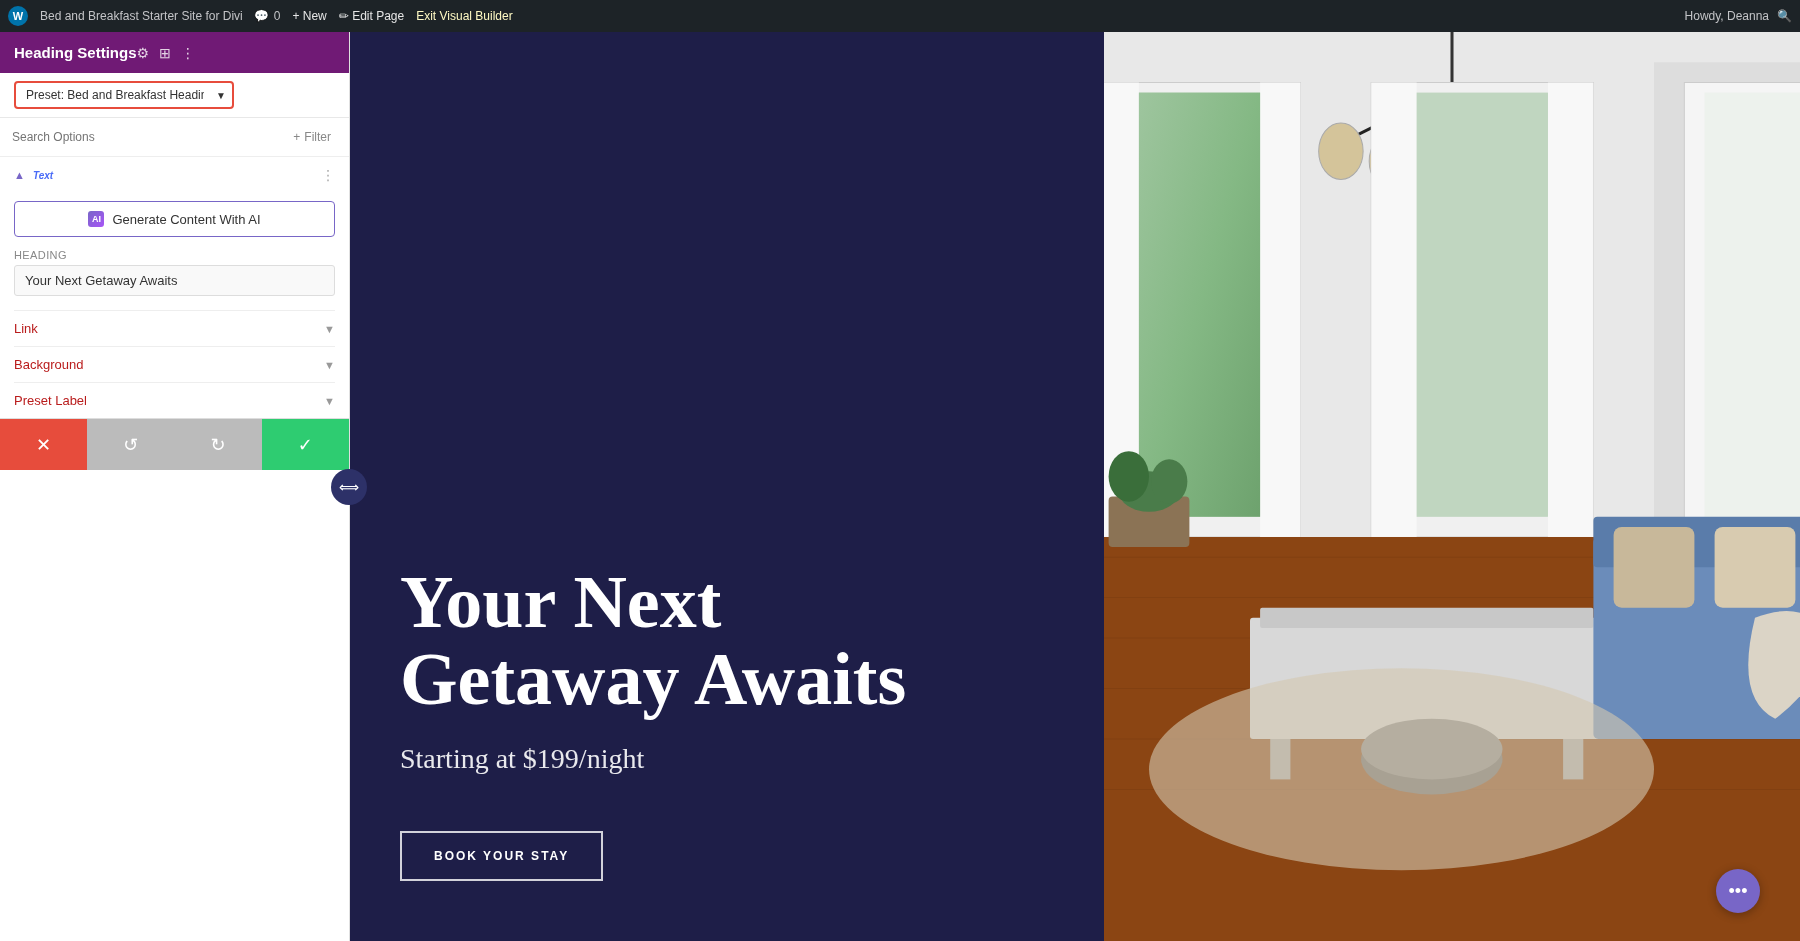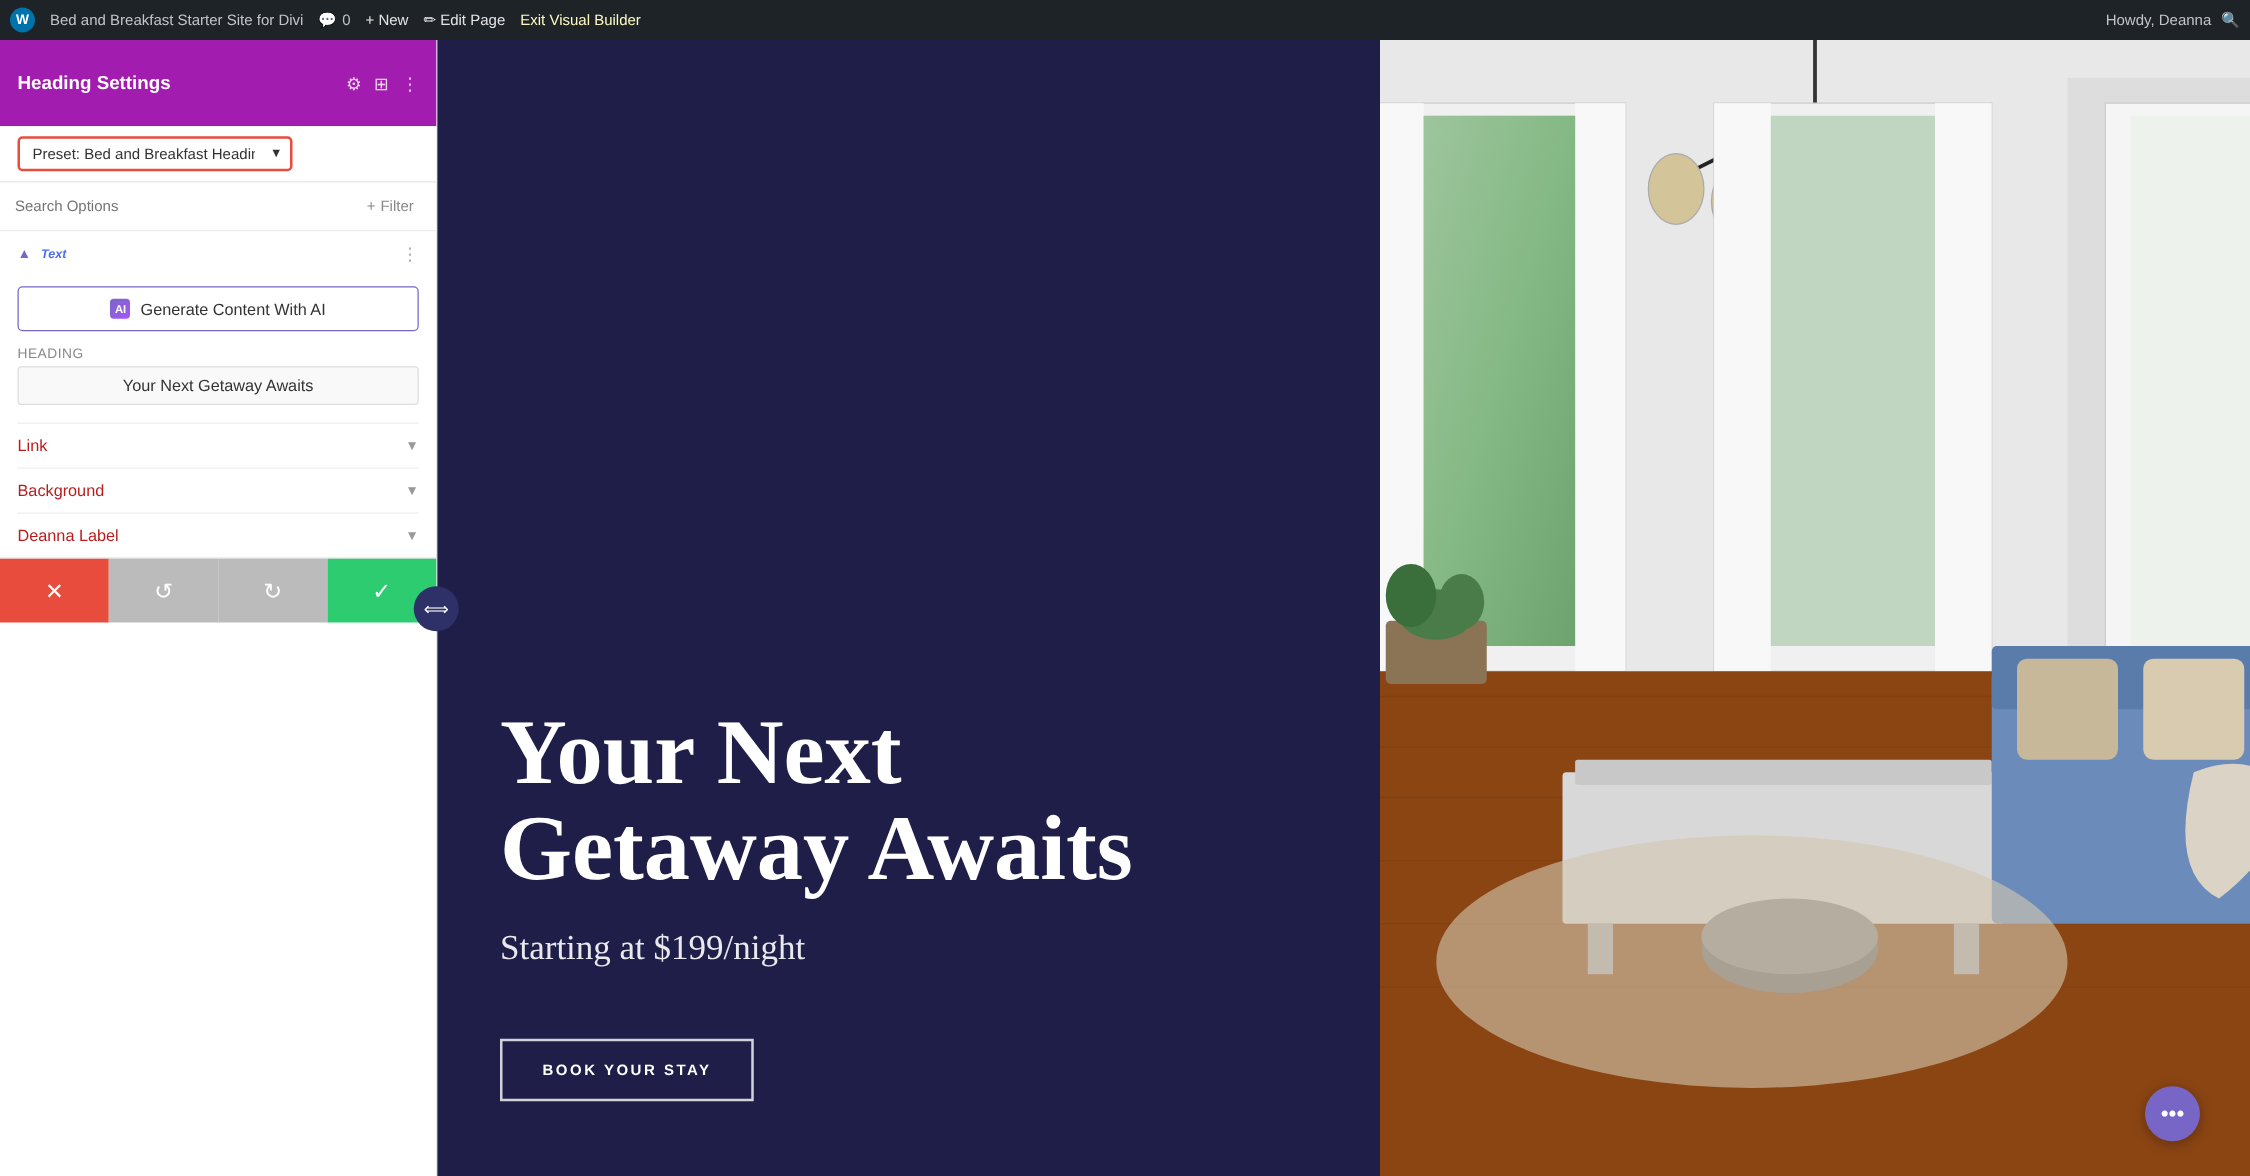--- a/index.html
+++ b/index.html
@@ -69,25 +69,25 @@
       width: 350px;
       background: #fff;
       display: flex;
       flex-direction: column;
       flex-shrink: 0;
       position: relative;
       border-right: 1px solid #e0e0e0;
     }
 
     .sidebar-header {
-      background: #a21caf;
-      padding: 26px 14px;
-      display: flex;
-      align-items: center;
-      justify-content: space-between;
+      background: #701a75;
+      padding: 12px 14px;
+      display: flex;
+      align-items: center;
+      justify-content: flex-start;
     }
     .sidebar-title {
       color: white;
       font-size: 15px;
       font-weight: 600;
     }
     .sidebar-header-icons {
       display: flex;
       gap: 10px;
       align-items: center;
@@ -246,21 +246,20 @@
     }
     .field-input {
       width: 100%;
       border: 1px solid #ddd;
       border-radius: 3px;
       padding: 7px 10px;
       font-size: 13px;
       color: #333;
       background: #f9f9f9;
       outline: none;
-      text-align: center;
     }
 
     
     .section-divider {
       height: 1px;
       background: #eee;
       margin: 0 14px;
     }
 
     
@@ -478,21 +477,21 @@
       <div class="section-header-left">
         <span class="section-title">Background</span>
       </div>
       <span class="section-chevron">▼</span>
     </div>
 
     <div class="section-divider"></div>
 
     <div class="section-header">
       <div class="section-header-left">
-        <span class="section-title">Deanna Label</span>
+        <span class="section-title">Preset Label</span>
       </div>
       <span class="section-chevron">▼</span>
     </div>
 
     <div class="drag-handle">
       <span>⟺</span>
     </div>
 
     <div class="bottom-toolbar">
       <button class="toolbar-btn red">

